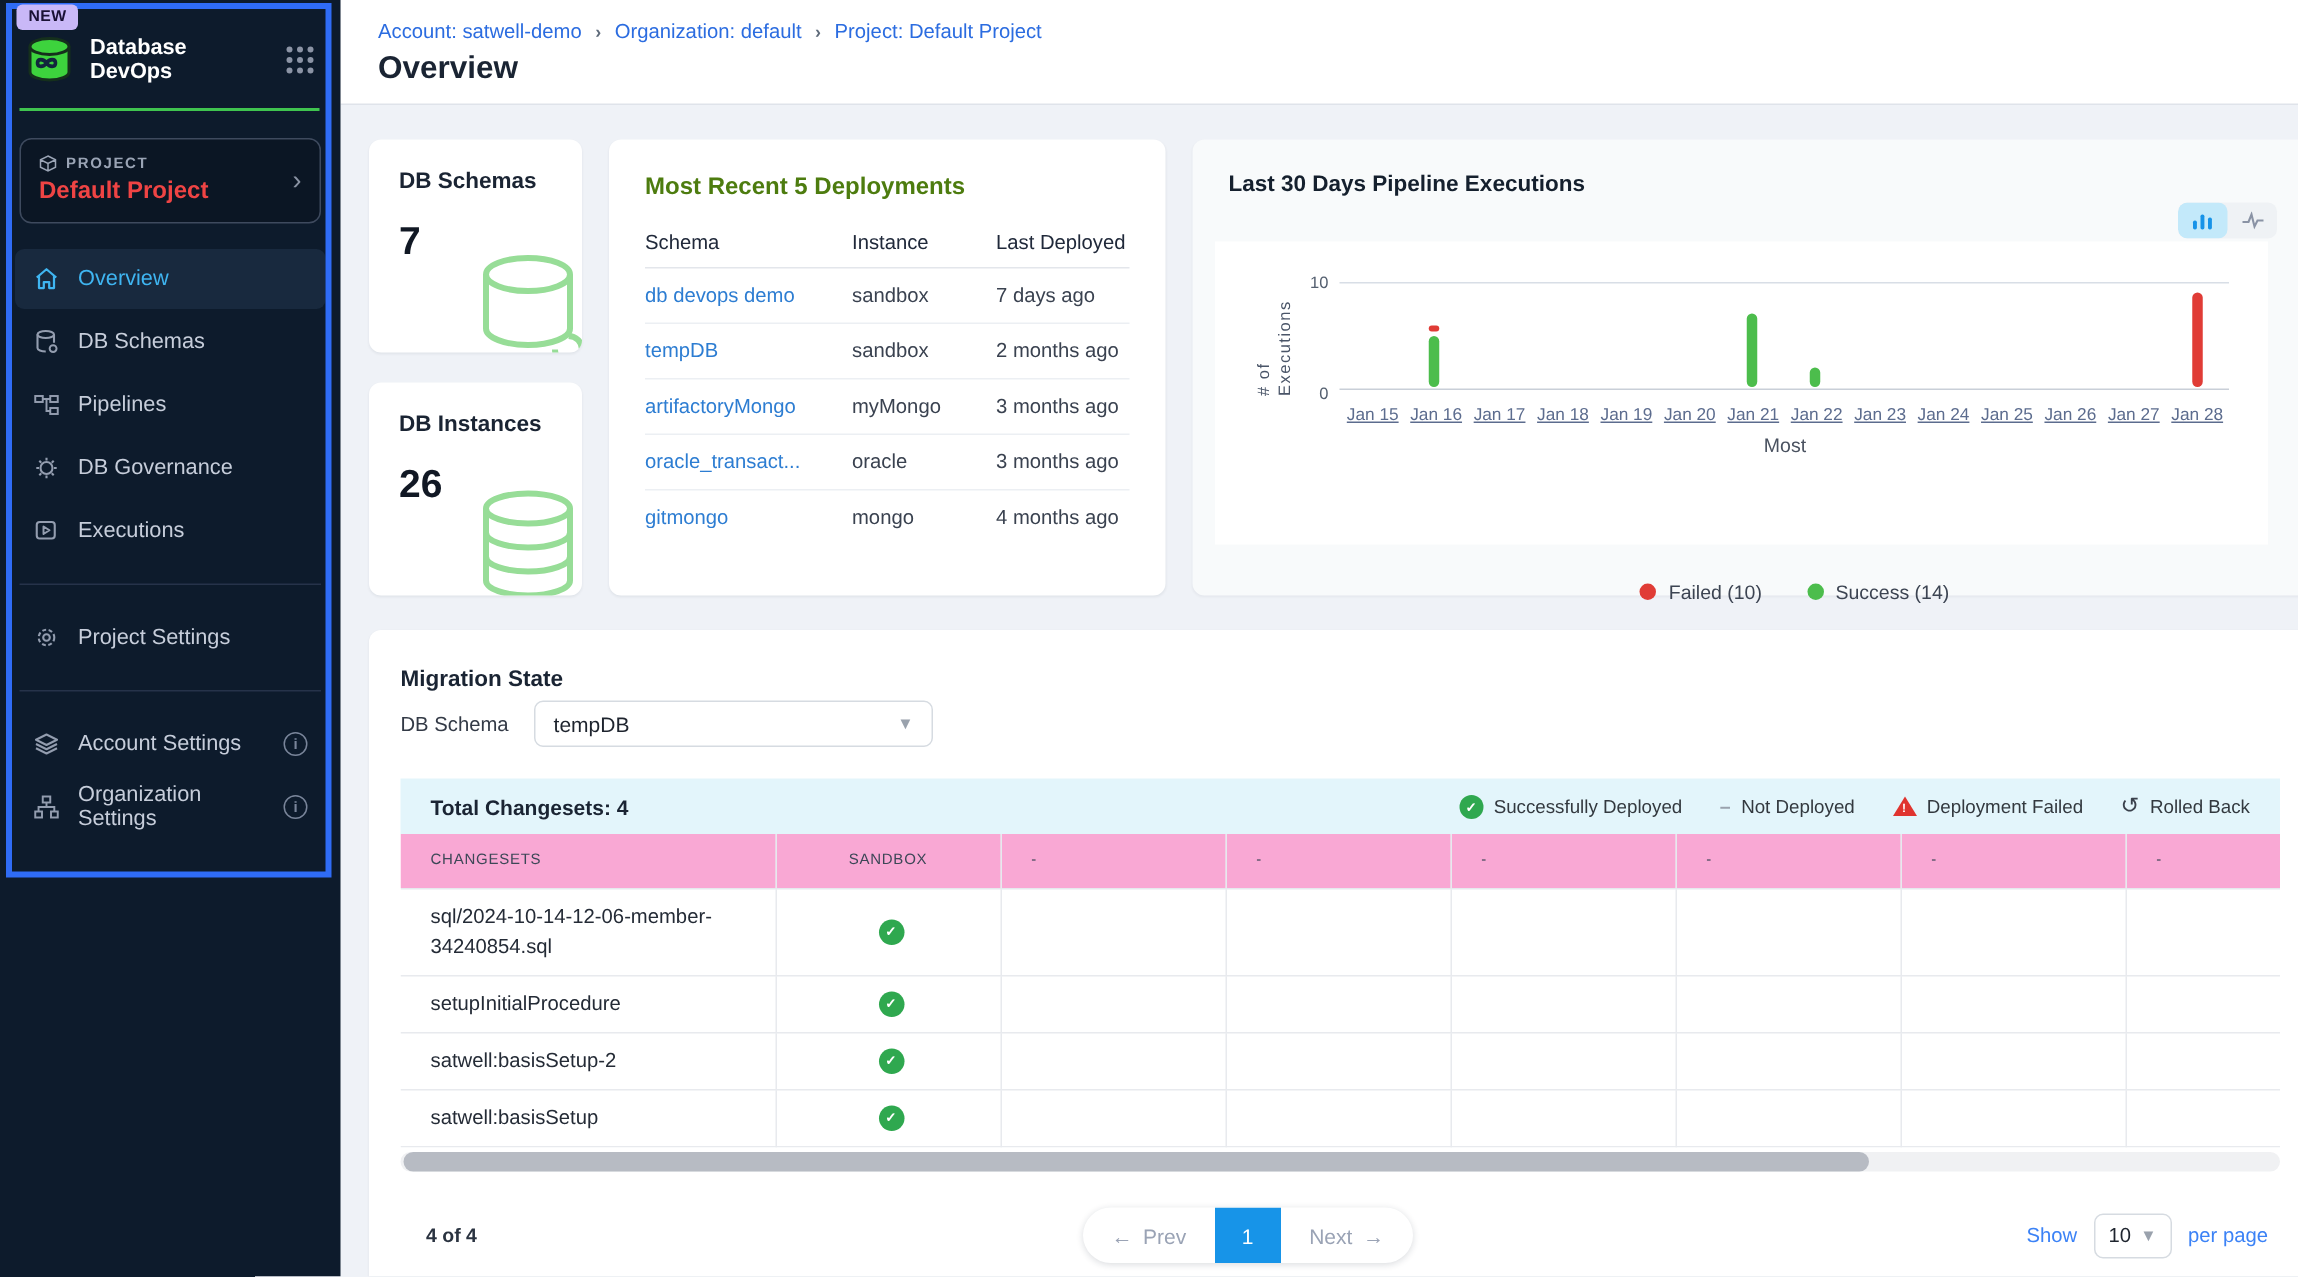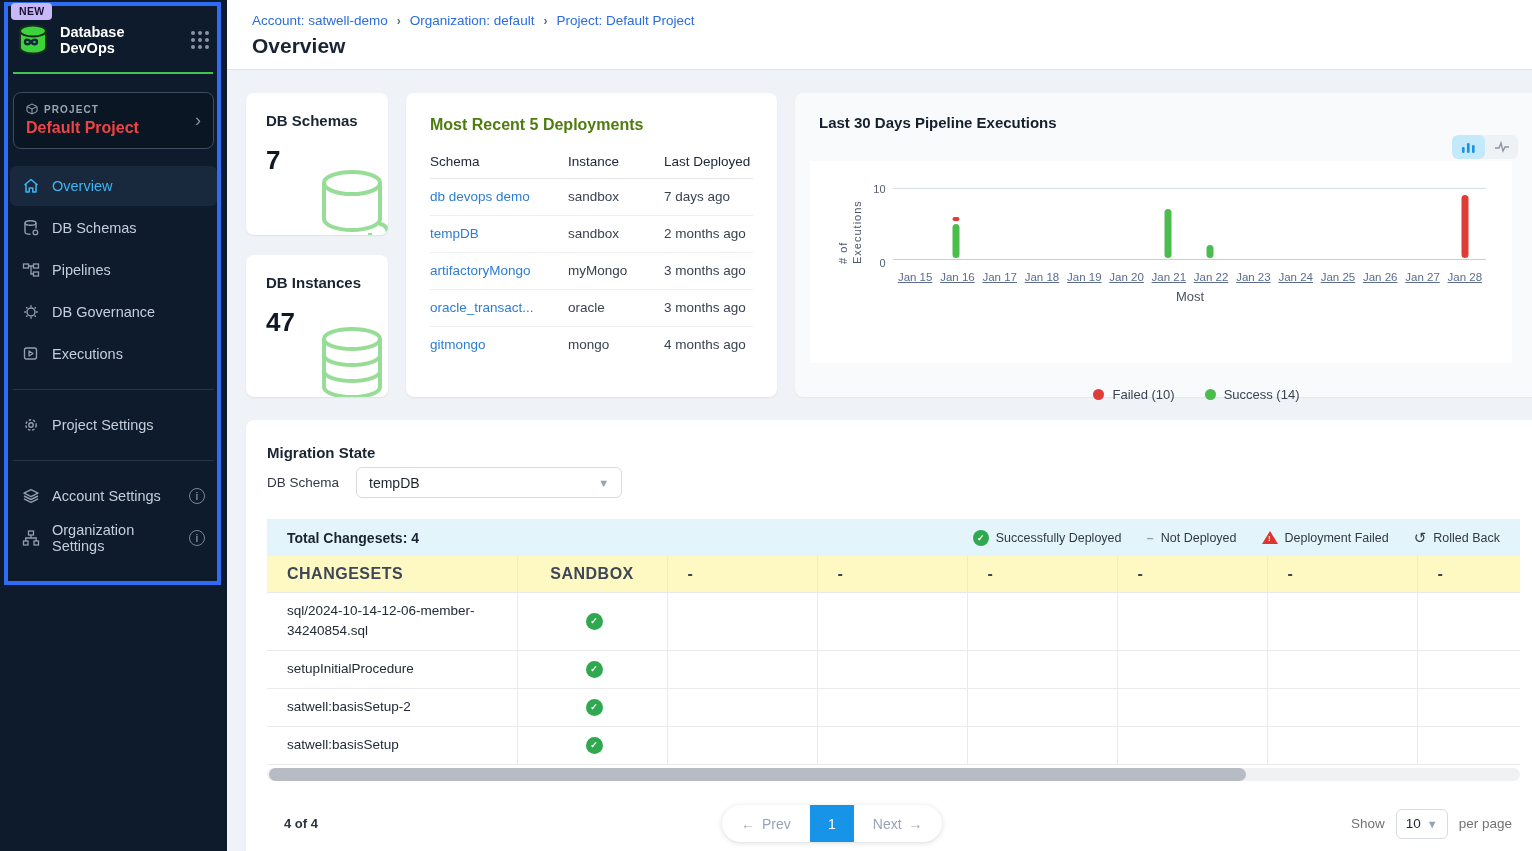--- a/index.html
+++ b/index.html
@@ -117,23 +117,23 @@
   .dash-glyph { color:#9AA2AD; font-size:13px; font-weight:bold; }
   .warn-tri { width:0; height:0; border-left:8px solid transparent; border-right:8px solid transparent;
     border-bottom:13px solid #E0342F; position:relative; }
   .warn-tri i { position:absolute; left:-1.5px; top:3px; font-style:normal; color:#fff;
     font-size:8px; font-weight:bold; }
   .rollback-glyph { font-size:15px; color:#3A414C; line-height:1; }
 
   .cs-table-wrap { overflow:hidden; width:1253px; }
   table.cs { border-collapse:collapse; table-layout:fixed; width:1300px; }
   table.cs col.c-name { width:250px; } table.cs col.c-std { width:150px; }
-  table.cs th { height:36px; font-size:16px; font-weight:bold; color:#3D4757;
+  table.cs th { height:36px; font-size:10px; font-weight:normal; color:#3D4757;
     letter-spacing:.5px; border:1px solid #E6E9EE; border-top:none; text-align:left;
-    padding-left:20px; background:#fef9c3; }
+    padding-left:20px; background:#f9a8d4; }
   table.cs th.center { text-align:center; padding-left:0; }
   table.cs th:first-child, table.cs td:first-child { border-left:none; }
   table.cs th:last-child, table.cs td:last-child { border-right:none; }
   table.cs td { border:1px solid #E8EAEE; height:38px; font-size:13.5px; color:#242B36;
     padding:0 16px 0 20px; }
   table.cs tr.tall td { height:58px; }
   td.status-cell { text-align:center; padding:0; }
   td.status-cell .check-circle { margin:0 auto; width:17px; height:17px; }
   .cs-name { line-height:1.45; overflow-wrap:anywhere; }
 
@@ -146,21 +146,21 @@
     height:38px; }
   .pg-count { font-size:13px; font-weight:bold; color:#2A3340; padding-left:17px; }
   .pg-pill { position:absolute; left:455px; display:flex; align-items:center; height:37px;
     background:#fff; border-radius:999px; box-shadow:0 1px 5px rgba(20,30,50,.16);
     overflow:hidden; }
   .pg-btn { padding:0 19px; font-size:14px; color:#9AA3B5; cursor:pointer; height:100%;
     display:flex; align-items:center; gap:7px; }
   .pg-page { width:44px; height:100%; background:#1794E8; color:#fff; font-size:14px;
     display:flex; align-items:center; justify-content:center; cursor:pointer; }
   .pg-right { margin-left:auto; display:flex; align-items:center; gap:11px; padding-right:8px; }
-  .pg-show, .pg-per { font-size:13.5px; color:#737373; }
+  .pg-show, .pg-per { font-size:13.5px; color:#3b82f6; }
   .pg-size-select { width:52px; height:30px; border:1px solid #D6DBE1; border-radius:6px;
     display:flex; align-items:center; justify-content:center; gap:6px; font-size:13.5px;
     color:#1E242E; cursor:pointer; background:#fff; }
 </style>
 </head>
 <body>
 
 <div class="app">
 
   <aside class="sidebar">
@@ -301,21 +301,21 @@
             <div class="stat-title">DB Schemas</div>
             <div class="stat-value">7</div>
             <svg class="stat-art" width="92" height="84" viewBox="0 0 92 84">
               <ellipse cx="48" cy="16" rx="28" ry="11" fill="none" stroke="#97DD97" stroke-width="4"></ellipse>
               <path d="M20 16 V52 c0 6 12.5 11 28 11 s28-5 28-11 V16" fill="none" stroke="#97DD97" stroke-width="4"></path>
               <path d="M66 66 a9 9 0 1 0 9-9" fill="none" stroke="#97DD97" stroke-width="4"></path>
             </svg>
           </div>
           <div class="card stat-card">
             <div class="stat-title">DB Instances</div>
-            <div class="stat-value">47</div>
+            <div class="stat-value">26</div>
             <svg class="stat-art" width="92" height="88" viewBox="0 0 92 88">
               <ellipse cx="48" cy="14" rx="28" ry="10" fill="none" stroke="#97DD97" stroke-width="4"></ellipse>
               <path d="M20 14 V30 c0 5.5 12.5 10 28 10 s28-4.5 28-10 V14" fill="none" stroke="#97DD97" stroke-width="4"></path>
               <path d="M20 30 V46 c0 5.5 12.5 10 28 10 s28-4.5 28-10 V30" fill="none" stroke="#97DD97" stroke-width="4"></path>
               <path d="M20 46 V62 c0 5.5 12.5 10 28 10 s28-4.5 28-10 V46" fill="none" stroke="#97DD97" stroke-width="4"></path>
             </svg>
           </div>
         </div>
 
         <div class="card deploy-card">

